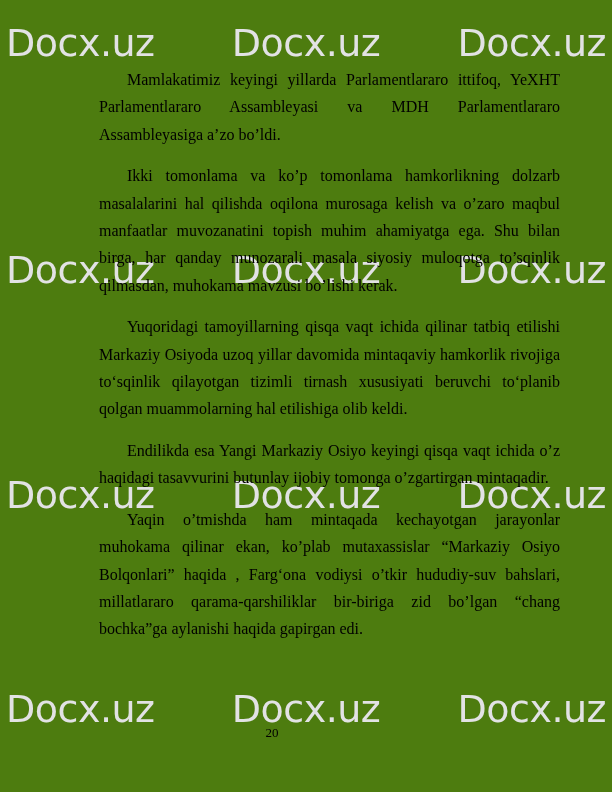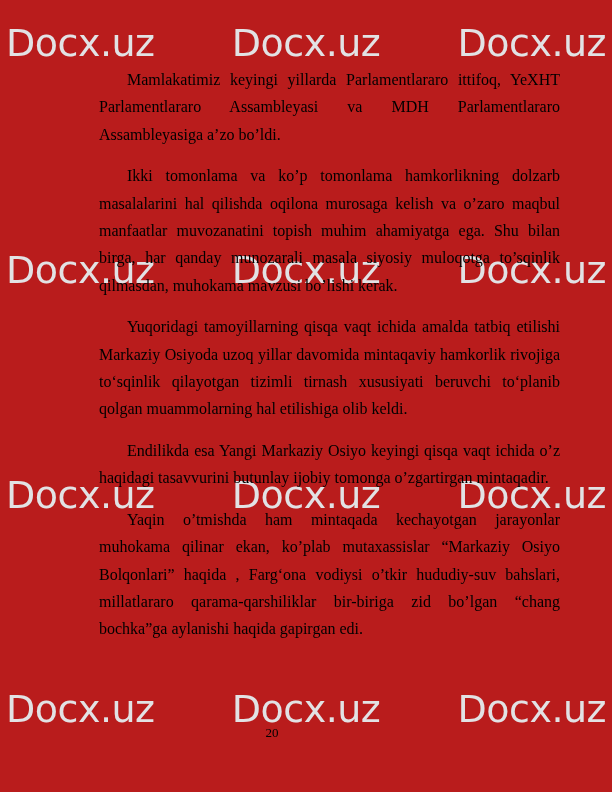--- a/index.html
+++ b/index.html
@@ -9,21 +9,21 @@
   }
   body {
     font-family: "Liberation Serif", "DejaVu Serif", serif;
     color: #000000;
   }
   #page {
     position: relative;
     width: 612px;
     height: 792px;
     overflow: hidden;
-    background: #b91c1c;
+    background: #4d7c0f;
   }
   
   #watermark-layer {
     position: absolute;
     inset: 0;
     pointer-events: none;
     z-index: 1;
   }
   .wm-row {
     position: absolute;
@@ -104,21 +104,21 @@
     <div class="wm-row r3">
       <span class="wm">Docx.uz</span>
       <span class="wm">Docx.uz</span>
       <span class="wm">Docx.uz</span>
     </div>
   </div>
 
   <div id="doc-body">
     <p class="para">Mamlakatimiz keyingi yillarda Parlamentlararo ittifoq, YeXHT Parlamentlararo Assambleyasi va MDH Parlamentlararo Assambleyasiga a’zo bo’ldi.</p>
     <p class="para">Ikki tomonlama va ko’p tomonlama hamkorlikning dolzarb masalalarini hal qilishda oqilona murosaga kelish va o’zaro maqbul manfaatlar muvozanatini topish muhim ahamiyatga ega. Shu bilan birga, har qanday munozarali masala siyosiy muloqotga to’sqinlik qilmasdan, muhokama mavzusi bo’lishi kerak.</p>
-    <p class="para">Yuqoridagi tamoyillarning qisqa vaqt ichida amalda tatbiq etilishi Markaziy Osiyoda uzoq yillar davomida mintaqaviy hamkorlik rivojiga to‘sqinlik qilayotgan tizimli tirnash xususiyati beruvchi to‘planib qolgan muammolarning hal etilishiga olib keldi.</p>
+    <p class="para">Yuqoridagi tamoyillarning qisqa vaqt ichida qilinar tatbiq etilishi Markaziy Osiyoda uzoq yillar davomida mintaqaviy hamkorlik rivojiga to‘sqinlik qilayotgan tizimli tirnash xususiyati beruvchi to‘planib qolgan muammolarning hal etilishiga olib keldi.</p>
     <p class="para">Endilikda esa Yangi Markaziy Osiyo keyingi qisqa vaqt ichida o’z haqidagi tasavvurini butunlay ijobiy tomonga o’zgartirgan mintaqadir.</p>
     <p class="para">Yaqin o’tmishda ham mintaqada kechayotgan jarayonlar muhokama qilinar ekan, ko’plab mutaxassislar “Markaziy Osiyo Bolqonlari” haqida , Farg‘ona vodiysi o’tkir hududiy-suv bahslari, millatlararo qarama-qarshiliklar bir-biriga zid bo’lgan “chang bochka”ga aylanishi haqida gapirgan edi.</p>
 
   </div>
 
   <div id="page-number">20</div>
 
 </div>
 
 </body></html>

